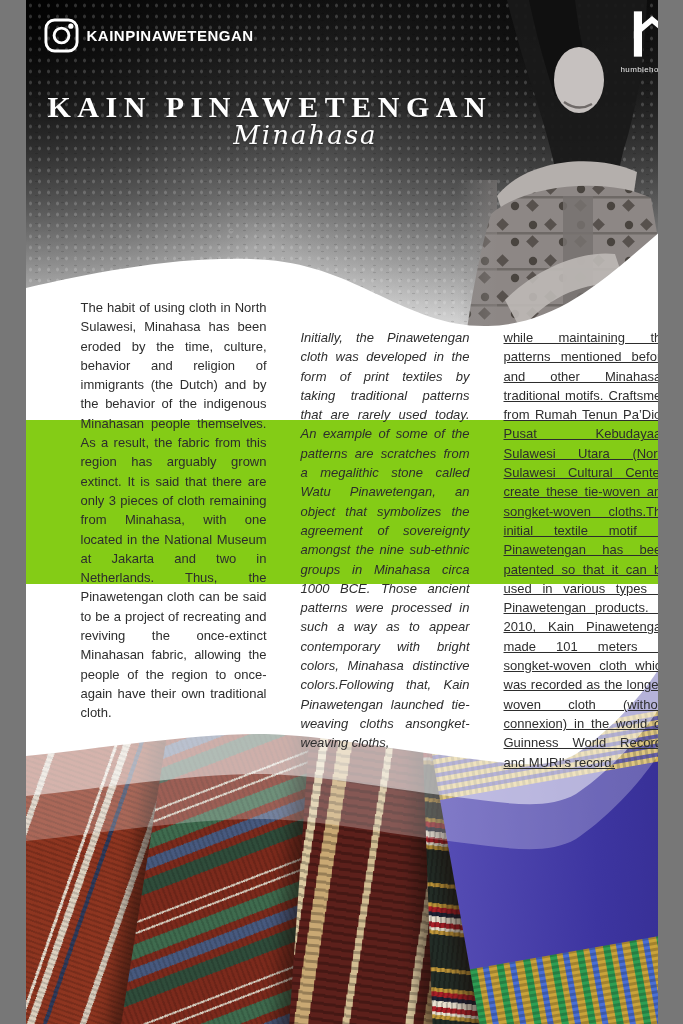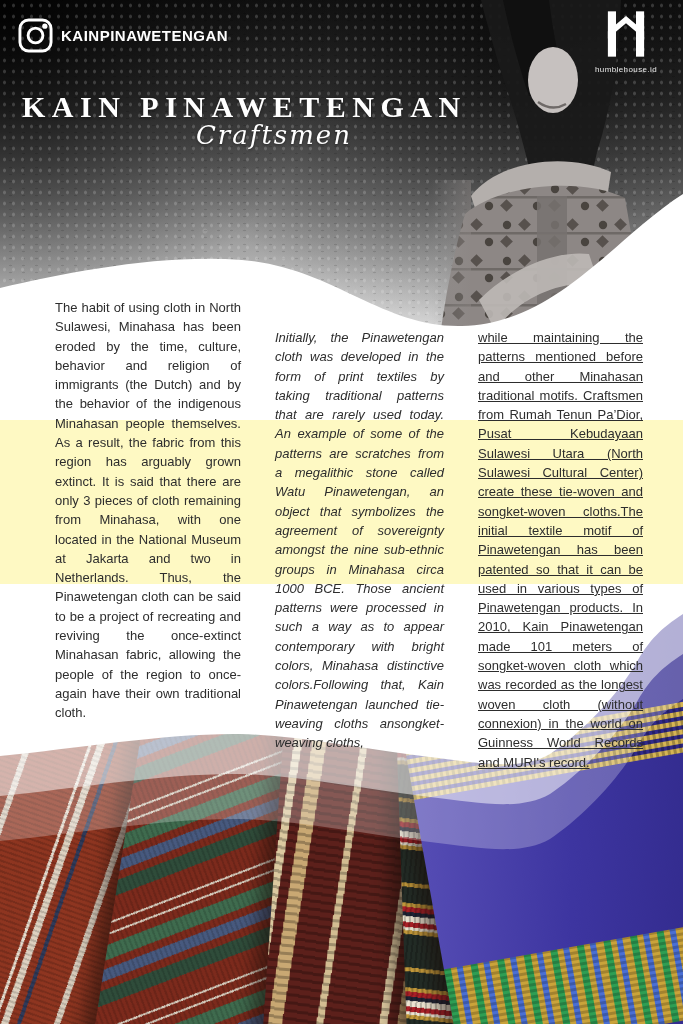--- a/index.html
+++ b/index.html
@@ -1,18 +1,18 @@
 <!DOCTYPE html>
 <html><head>
 <meta charset="utf-8">
 <style>
   html,body{margin:0;padding:0;background:#777;}
   .page{
-    position:relative;width:683px;height:1024px;margin:0 auto;
-    background:#fef9c3;overflow:hidden;
+    position:relative;width:632px;height:1024px;margin:0 auto;
+    background:#84cc16;overflow:hidden;
     font-family:"Liberation Sans",sans-serif;
   }
   
   .hero{
     position:absolute;top:0;left:0;width:683px;height:420px;
     background:
       radial-gradient(circle at 0% 0%, rgba(0,0,0,.92), rgba(0,0,0,0) 42%),
       radial-gradient(ellipse at 80% 6%, rgba(8,8,8,.85), rgba(8,8,8,0) 55%),
       radial-gradient(circle at 30% 55%, rgba(255,255,255,.14) 0 2px, rgba(255,255,255,0) 3px),
       linear-gradient(180deg,#161616 0%,#3c3c3c 22%,#7d7d7d 46%,#b9b9b9 66%,#dedede 82%,#efefef 100%);
@@ -173,21 +173,21 @@
       <svg class="brand-logo" viewBox="0 0 64 56" aria-hidden="true">
         <path d="M12,3 h9 v50 h-9 z" fill="#ffffff"></path>
         <path d="M43,3 h9 v50 h-9 z" fill="#ffffff"></path>
         <path d="M12,33 L32,16 L52,33 L52,25 L32,8 L12,25 Z" fill="#ffffff"></path>
       </svg>
       <div class="brand-name">humblehouse.id</div>
     </div>
 
     <div class="title-block">
       <h1 class="main-title">KAIN PINAWETENGAN</h1>
-      <div class="sub-title">Craftsmen</div>
+      <div class="sub-title">Minahasa</div>
     </div>
   </div>
 
   <div class="article">
     <div class="col col-1">
       <p>The habit of using cloth in North Sulawesi, Minahasa has been eroded by the time, culture, behavior and religion of immigrants (the Dutch) and by the behavior of the indigenous Minahasan people themselves. As a result, the fabric from this region has arguably grown extinct. It is said that there are only 3 pieces of cloth remaining from Minahasa, with one located in the National Museum at Jakarta and two in Netherlands. Thus, the Pinawetengan cloth can be said to be a project of recreating and reviving the once-extinct Minahasan fabric, allowing the people of the region to once-again have their own traditional cloth.</p>
     </div>
     <div class="col col-2">
       <p>Initially, the Pinawetengan cloth was developed in the form of print textiles by taking traditional patterns that are rarely used today. An example of some of the patterns are scratches from a megalithic stone called Watu Pinawetengan, an object that symbolizes the agreement of sovereignty amongst the nine sub-ethnic groups in Minahasa circa 1000 BCE. Those ancient patterns were processed in such a way as to appear contemporary with bright colors, Minahasa distinctive colors.Following that, Kain Pinawetengan launched tie-weaving cloths ansongket-weaving cloths,</p>
     </div>

